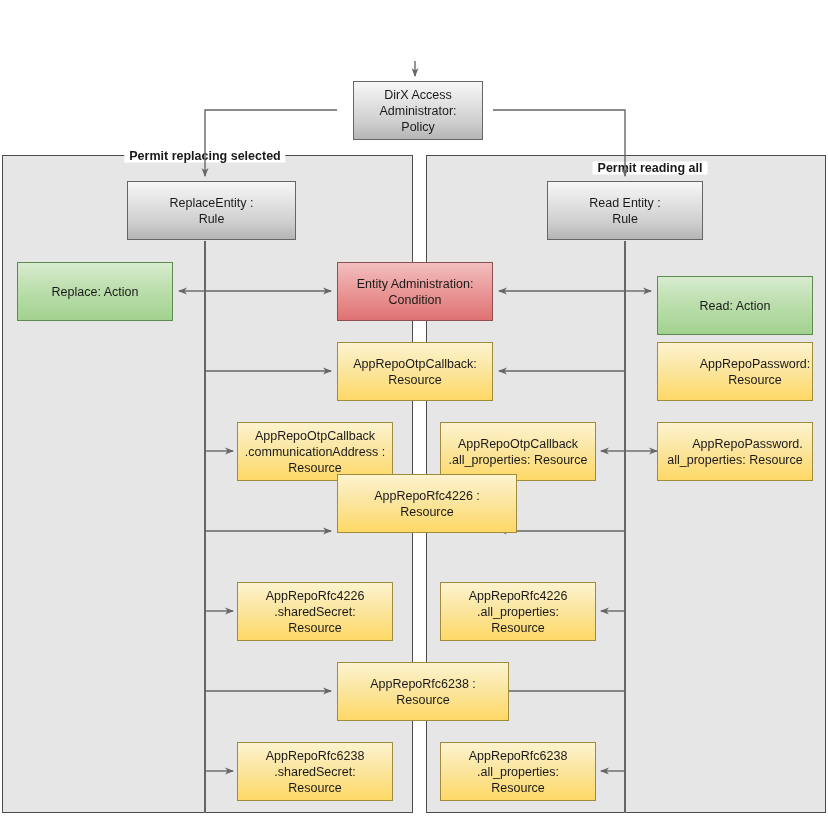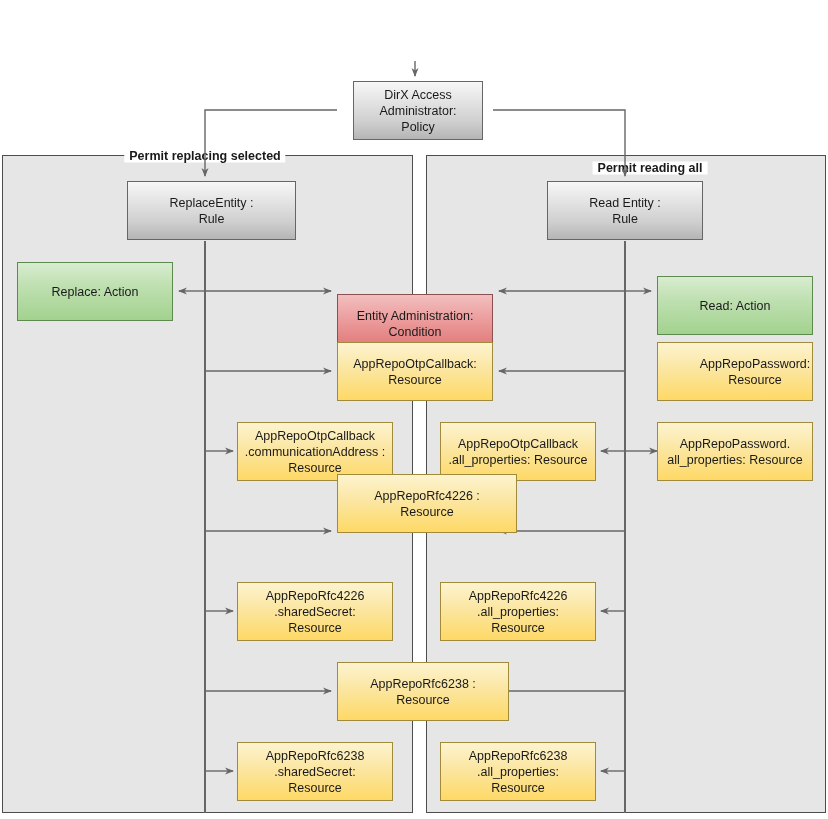--- a/index.html
+++ b/index.html
@@ -171,21 +171,21 @@
   </div>
 
   <div class="node n-yellow" style="left:237px; top:742px; width:156px; height:59px;">
     <div>
       <span>AppRepoRfc6238</span>
       <span>.sharedSecret:</span>
       <span>Resource</span>
     </div>
   </div>
 
-  <div class="node n-red" style="left:337px; top:262px; width:156px; height:59px;margin-top:32px;">
+  <div class="node n-red" style="left:337px; top:262px; width:156px; height:59px;">
     <div>
       <span>Entity Administration:</span>
       <span>Condition</span>
     </div>
   </div>
 
   <div class="node n-yellow" style="left:337px; top:342px; width:156px; height:59px;">
     <div>
       <span>AppRepoOtpCallback:</span>
       <span>Resource</span>
@@ -242,20 +242,20 @@
     </div>
   </div>
 
   <div class="node n-yellow" style="left:657px; top:342px; width:156px; height:59px;padding-left:44px;">
     <div>
       <span>AppRepoPassword:</span>
       <span>Resource</span>
     </div>
   </div>
 
-  <div class="node n-yellow" style="left:657px; top:422px; width:156px; height:59px;">
+  <div class="node n-yellow" style="left:657px; top:422px; width:156px; height:59px;text-align:right;">
     <div>
       <span>AppRepoPassword.</span>
       <span>all_properties: Resource</span>
     </div>
   </div>
 
 </div>
 
 </body></html>

